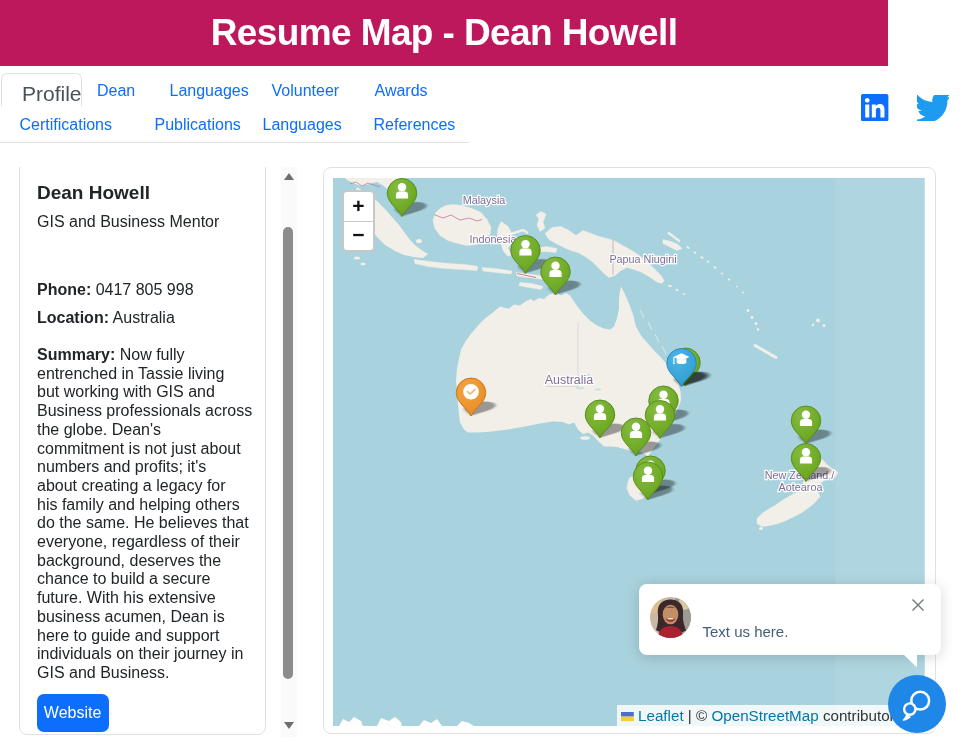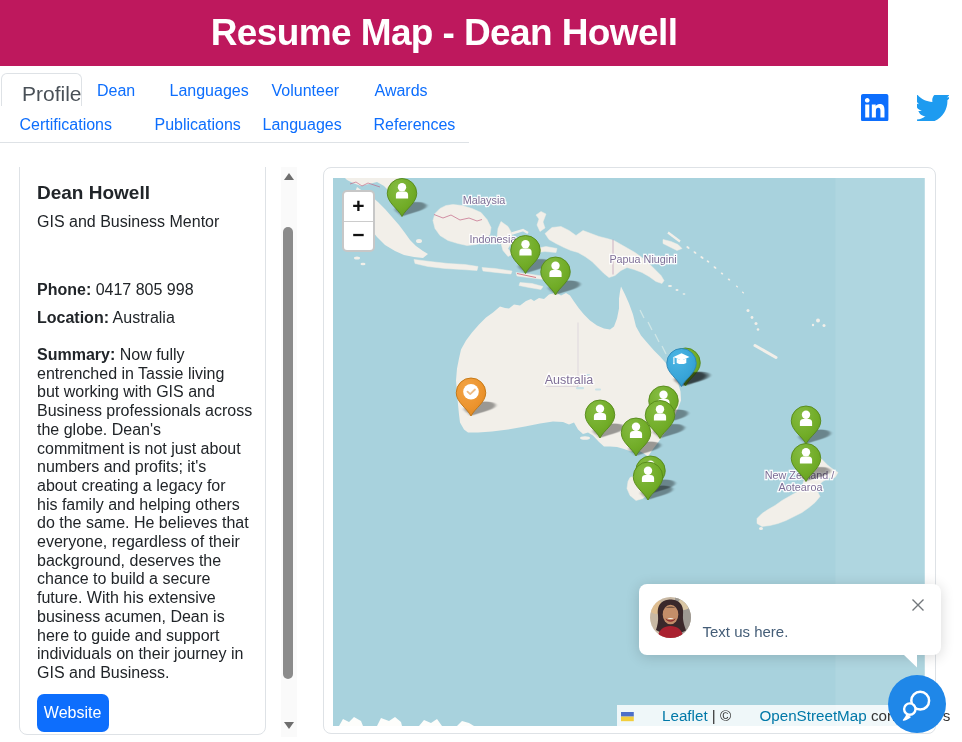--- a/index.html
+++ b/index.html
@@ -22,21 +22,21 @@
   #sbtrack{left:281px;top:167px;width:16.3px;height:570px;background:#fafafa;}
   #sbthumb{left:283.3px;top:227px;width:10.2px;height:452px;background:#8b8b8b;border-radius:5px;}
   .arr{width:0;height:0;}
   
   #mapcard{left:322.5px;top:167px;width:611px;height:564.5px;border:1px solid #dee2e6;border-radius:8px;}
   
   #zoom{left:342px;top:189.5px;width:29px;height:58px;background:#fff;border:2px solid rgba(0,0,0,0.22);border-radius:5px;}
   #zoom .zb{position:absolute;left:0;width:29px;height:29px;text-align:center;color:#111;font-weight:bold;font-size:21px;line-height:28px;}
   
   #attr{left:616.5px;top:704.5px;width:308px;height:21px;background:rgba(255,255,255,0.82);font-size:15.2px;line-height:21px;color:#333;white-space:nowrap;padding-left:4.5px;box-sizing:border-box;}
-  #attr a{color:#0078A8;text-decoration:none;margin-left:24px;}
+  #attr a{color:#0078A8;text-decoration:none;}
   
   #chatbox{left:638.5px;top:583.8px;width:302px;height:71px;background:#fff;border-radius:8px;box-shadow:0 2px 14px rgba(0,0,0,0.16);}
   .chattext{position:absolute;left:64px;font-size:15px;color:#445d77;white-space:nowrap;}
   #chatbtn{left:887.5px;top:674.6px;width:58px;height:58px;border-radius:50%;background:#1f87e8;}
 </style>
 </head>
 <body>
 <div id="page">
   <div class="abs" id="hdr">
       <h1>Resume Map - Dean Howell</h1>

